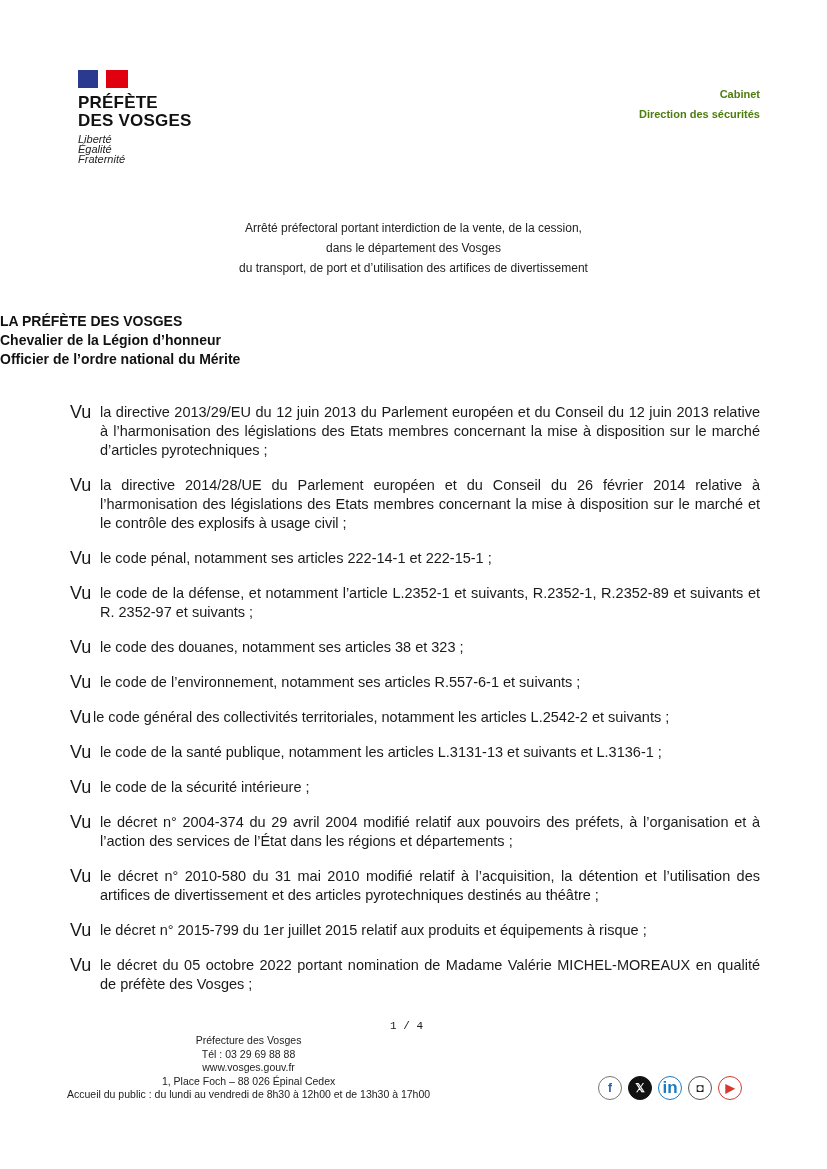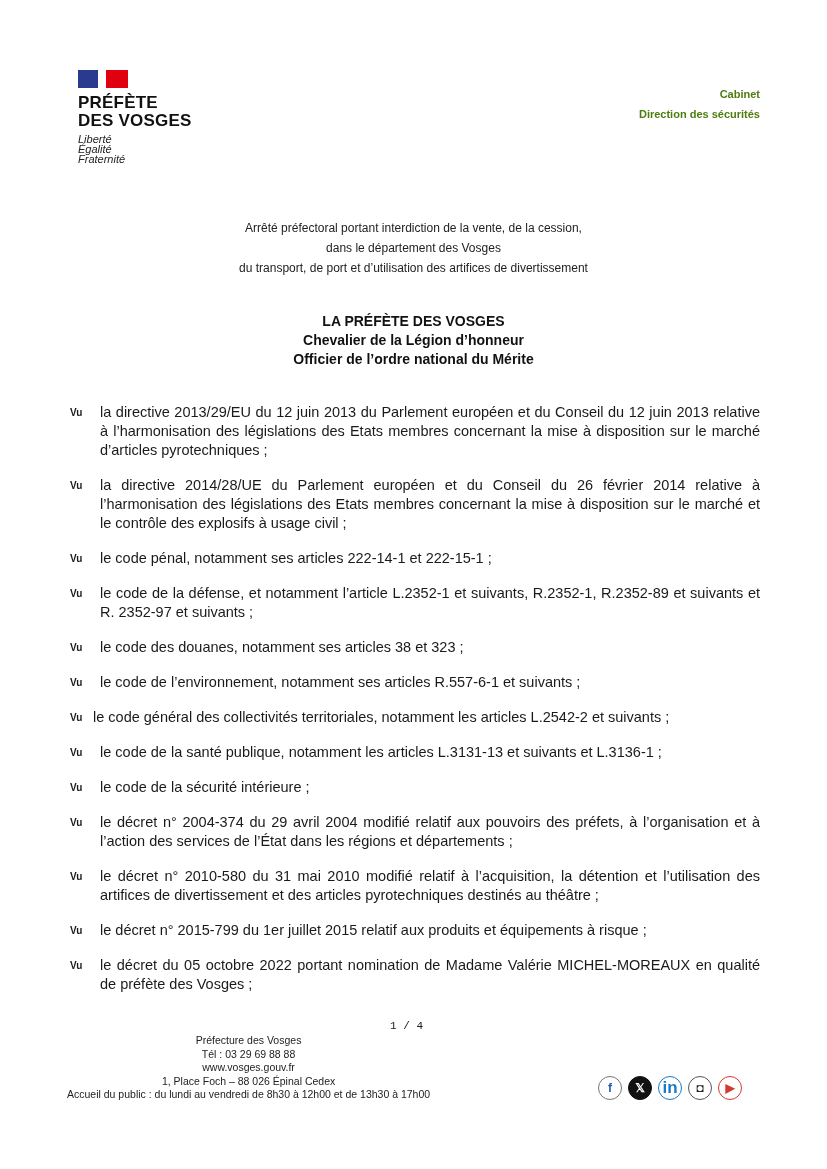--- a/index.html
+++ b/index.html
@@ -6,24 +6,24 @@
   body { width: 827px; height: 1169px; position: relative; overflow: hidden; color: #1a1a1a; font-family: "Liberation Sans", sans-serif; }
   .logo { position: absolute; left: 78px; top: 70px; }
   .flag { display: flex; width: 50px; height: 18px; }
   .flag .b { width: 20px; background: #2a3a8f; }
   .flag .w { width: 8px; background: #fff; }
   .flag .r { width: 22px; background: #e1000f; }
   .logo-title { font-weight: bold; font-size: 17px; line-height: 18px; margin-top: 6px; letter-spacing: 0.2px; color: #111; }
   .motto { font-family: Liberation Sans, sans-serif; font-style: italic; font-size: 11px; line-height: 10px; margin-top: 4px; color: #222; }
   .service { position: absolute; right: 67px; top: 84px; text-align: right; font-weight: bold; font-size: 11px; line-height: 20px; color: #4d7c0f; }
   .title { position: absolute; left: 0; width: 827px; top: 218px; text-align: center; font-size: 12px; line-height: 20px; color: #222; }
-  .authority { position: absolute; left: 0; width: 827px; top: 312px; text-align: center; font-weight: bold; font-size: 14px; line-height: 19px; color: #111; }
+  .authority { position: absolute; left: 0; width: 827px; top: 312px; text-align: left; font-weight: bold; font-size: 14px; line-height: 19px; color: #111; }
   .visas { position: absolute; left: 70px; top: 403px; width: 690px; font-size: 14.5px; line-height: 19px; }
   .visa { display: flex; margin-bottom: 16px; }
-  .visa .vu { font-weight: bold; width: 30px; flex: none; font-size: 10px; }
+  .visa .vu { font-weight: normal; width: 30px; flex: none; font-size: 18px; }
   .visa .vu.tight { width: 23px; }
   .visa .txt { flex: 1; text-align: justify; }
   .page-num { position: absolute; left: 390px; top: 1020px; font-size: 11px; font-family: Liberation Mono, monospace; }
   .footer { position: absolute; left: 67px; top: 1034px; font-size: 10.5px; line-height: 13.5px; color: #222; text-align: center; }
   .socials { position: absolute; left: 598px; top: 1076px; display: flex; gap: 6px; }
   .soc { width: 24px; height: 24px; border-radius: 50%; border: 1px solid #555; display: flex; align-items: center; justify-content: center; font-size: 12px; font-weight: bold; box-sizing: border-box; }
   .soc.fb { color: #2a5caa; border-color: #777; }
   .soc.x { background: #111; color: #fff; border-color: #111; }
   .soc.li { color: #1a7ac2; border-color: #1a7ac2; font-size: 17px; }
   .soc.ig { color: #222; }

